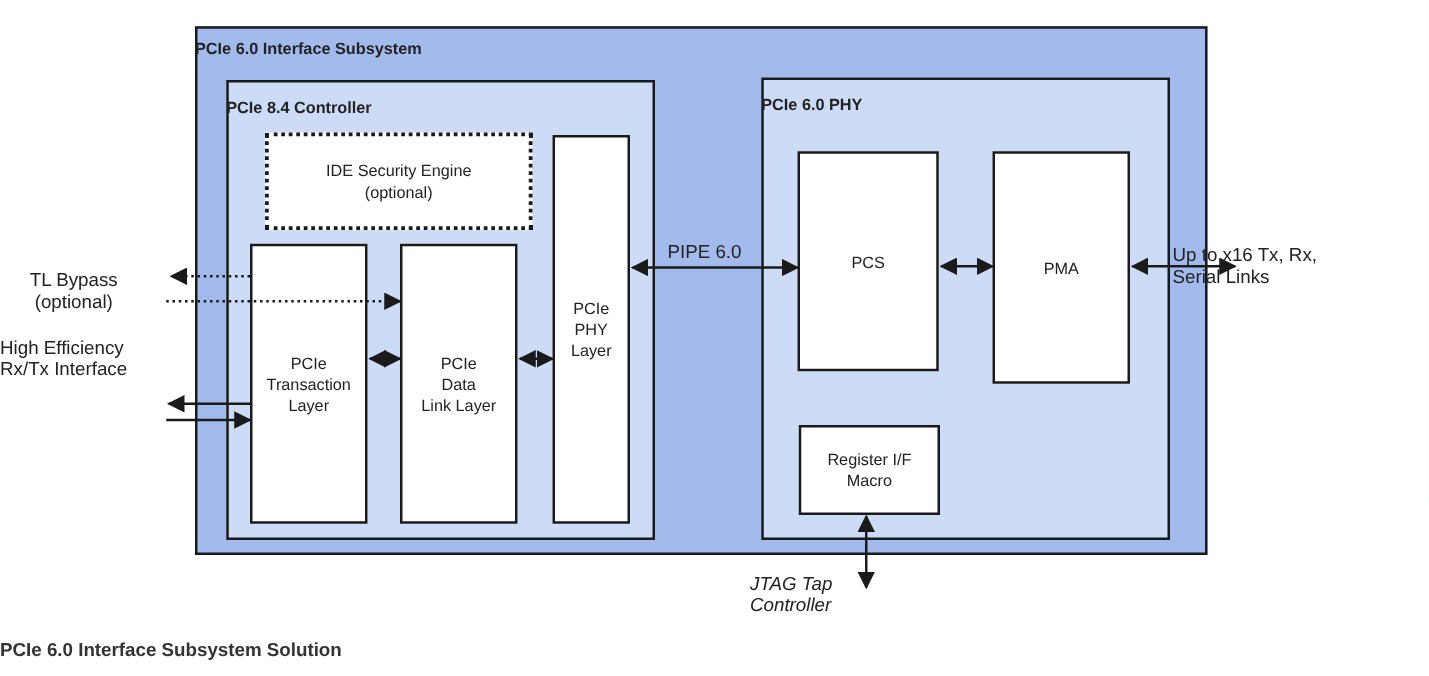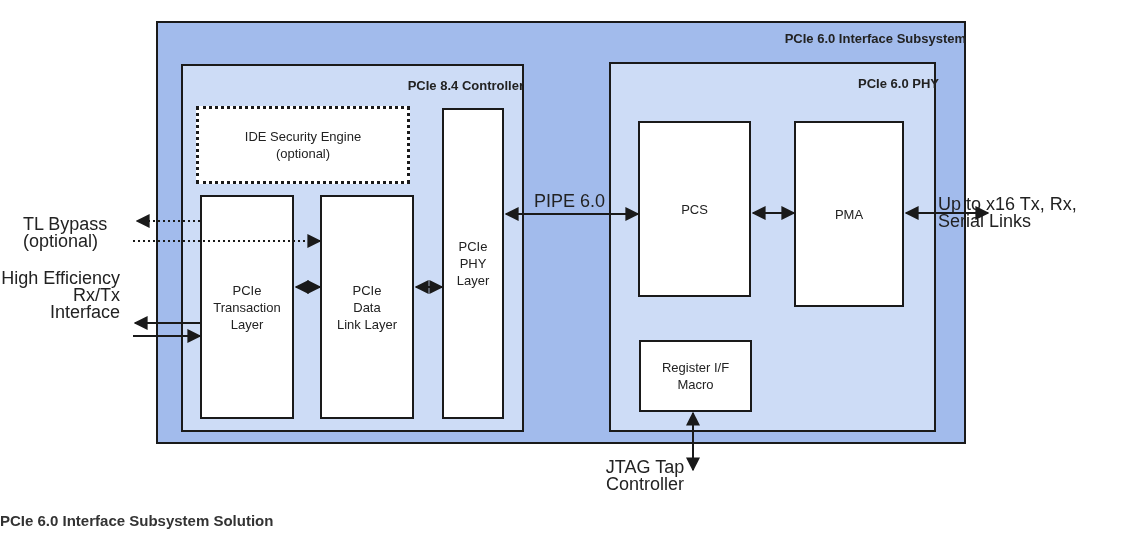--- a/index.html
+++ b/index.html
@@ -2,62 +2,62 @@
 <html><head>
 <meta charset="utf-8">
 <style>
   html, body { margin:0; padding:0; background:#ffffff; }
   body { width:1143px; height:541px; position:relative; overflow:hidden; font-family:"Liberation Sans", sans-serif; color:#222; }
   .abs { position:absolute; box-sizing:border-box; }
   .outer { left:156px; top:21px; width:810px; height:423px; background:#a2bbec; border:2px solid #1a1a1a; }
   .inner { background:#cddcf6; border:2px solid #1a1a1a; }
   .block { background:#ffffff; border:2px solid #1a1a1a; display:flex; align-items:center; justify-content:center; text-align:center; font-size:13px; line-height:17px; }
   .dotted { background:#ffffff; border:3px dotted #1a1a1a; display:flex; align-items:center; justify-content:center; text-align:center; font-size:13px; line-height:17px; }
-  .title { font-weight:bold; font-size:13px; text-align:right; white-space:nowrap; }
-  .label { font-size:18px; line-height:17px; white-space:nowrap; }
+  .title { font-weight:bold; font-size:13px; text-align:left; white-space:nowrap; }
+  .label { font-size:15px; line-height:17px; white-space:nowrap; }
   .caption { font-size:15px; font-weight:bold; color:#333; white-space:nowrap; }
   svg.arrows { position:absolute; left:0; top:0; }
 </style>
 </head>
 <body>
 
 <div class="abs outer"></div>
 <div class="abs title" style="left:156px;top:31px;width:810px;">PCIe 6.0 Interface Subsystem</div>
 
 <div class="abs inner" style="left:181px;top:64px;width:343px;height:368px;"></div>
 <div class="abs title" style="left:181px;top:78px;width:343px;">PCIe 8.4 Controller</div>
 
-<div class="abs dotted" style="left:196px;top:106px;width:214px;height:78px;white-space:pre-line;">IDE Security Engine
+<div class="abs dotted" style="left:212px;top:106px;width:214px;height:78px;white-space:pre-line;">IDE Security Engine
 (optional)</div>
 <div class="abs block" style="left:200px;top:195px;width:94px;height:224px;white-space:pre-line;">PCIe
 Transaction
 Layer</div>
 <div class="abs block" style="left:320px;top:195px;width:94px;height:224px;white-space:pre-line;">PCIe
 Data
 Link Layer</div>
 <div class="abs block" style="left:442px;top:108px;width:62px;height:311px;white-space:pre-line;">PCIe
 PHY
 Layer</div>
 
 <div class="abs inner" style="left:609px;top:62px;width:327px;height:370px;"></div>
 <div class="abs title" style="left:609px;top:76px;width:330px;">PCIe 6.0 PHY</div>
 
 <div class="abs block" style="left:638px;top:121px;width:113px;height:176px;">PCS</div>
 <div class="abs block" style="left:794px;top:121px;width:110px;height:186px;">PMA</div>
 <div class="abs block" style="left:639px;top:340px;width:113px;height:72px;white-space:pre-line;">Register I/F
 Macro</div>
 
 <div class="abs label" style="left:534px;top:193px;">PIPE 6.0</div>
-<div class="abs label" style="left:0;top:216px;width:118px;text-align:left;white-space:pre-line;padding-left:23px;">TL Bypass
+<div class="abs label" style="left:0;top:216px;width:118px;text-align:center;white-space:pre-line;">TL Bypass
 (optional)</div>
-<div class="abs label" style="left:0;top:270px;width:120px;text-align:right;white-space:pre-line;">High Efficiency
+<div class="abs label" style="left:0;top:270px;width:120px;white-space:pre-line;">High Efficiency
 Rx/Tx Interface</div>
 <div class="abs label" style="left:938px;top:196px;white-space:pre-line;">Up to x16 Tx, Rx,
 Serial Links</div>
-<div class="abs label" style="left:600px;top:459px;width:90px;text-align:center;white-space:pre-line;">JTAG Tap
+<div class="abs label" style="left:600px;top:459px;width:90px;white-space:pre-line;font-style:italic;">JTAG Tap
 Controller</div>
 
 <div class="abs caption" style="left:0;top:512px;width:1143px;">PCIe 6.0 Interface Subsystem Solution</div>
 
 <svg class="arrows" width="1143" height="541">
   <defs>
     <marker id="ah" viewBox="0 0 10 10" refX="9" refY="5" markerWidth="7" markerHeight="7" orient="auto-start-reverse">
       <path d="M0,0 L10,5 L0,10 z" fill="#1a1a1a"></path>
     </marker>
   </defs>

